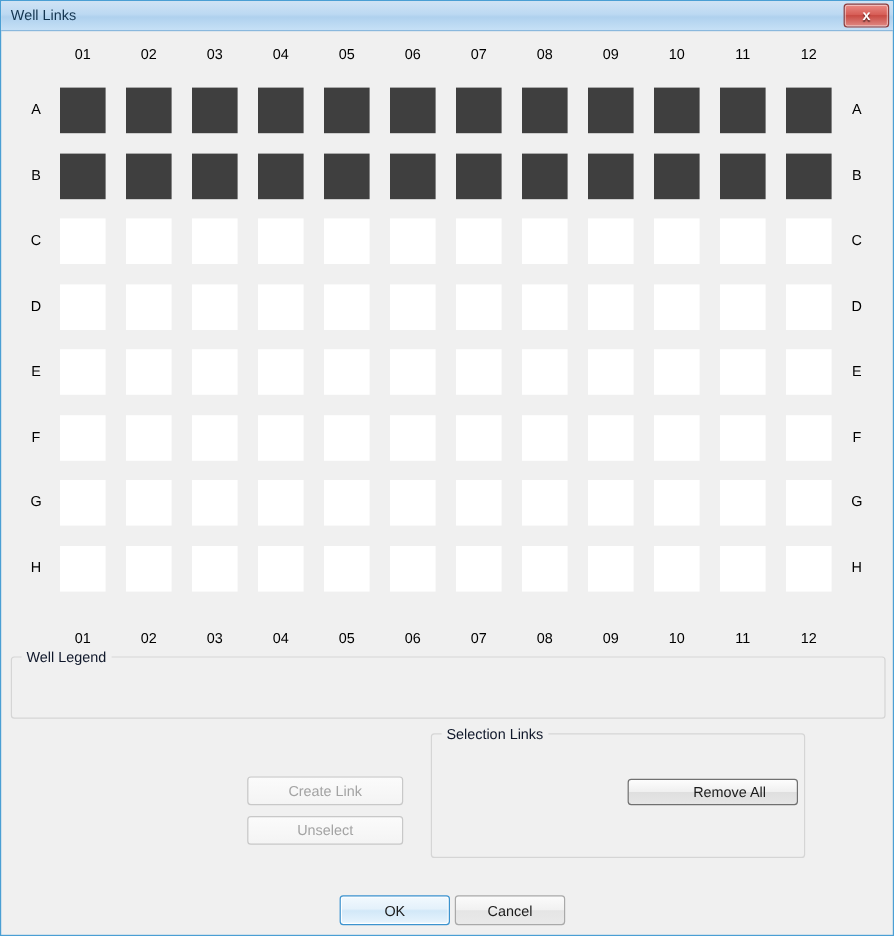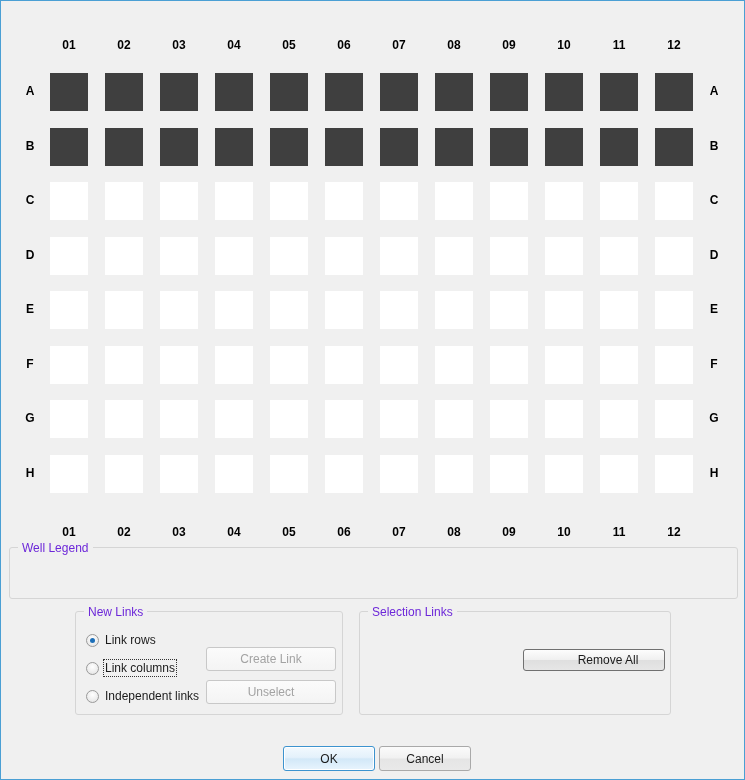--- a/index.html
+++ b/index.html
@@ -58,21 +58,21 @@
     font-weight: bold;
     color: #fff;
     text-shadow: 0 1px 1px rgba(0,0,0,.5);
     line-height: 1;
   }
 
   
   .plate {
     position: absolute;
     left: 0; top: 26px;
-    width: 613px; height: 515px; font-weight: bold;
+    width: 613px; height: 515px;
   }
   .col-label {
     position: absolute;
     width: 40px;
     text-align: center;
     font-size: 12px;
     color: #000;
   }
   .row-label {
     position: absolute;
@@ -95,21 +95,21 @@
     box-sizing: border-box;
     border: 1px solid #d5d5d5;
     border-radius: 3px;
   }
   .groupbox > .gb-title {
     position: absolute;
     top: -7px; left: 8px;
     padding: 0 4px;
     background: #f0f0f0;
     font-size: 12px;
-    color: #6d28d9;
+    color: #0f172a;
   }
 
   #legend-box { left: 8px; top: 546px; width: 729px; height: 52px; }
   .legend-row {
     position: absolute;
     left: 0; top: 21px;
     width: 100%;
     display: flex;
     justify-content: center;
     align-items: center;
@@ -272,20 +272,26 @@
         #8d8d8d 0 1px, transparent 1px 3px,
         #8d8d8d 3px 4px, transparent 4px 6px,
         #8d8d8d 6px 7px);
   }
 </style>
 </head>
 <body>
 
 <div class="window">
 
+  <div class="titlebar">
+    <span class="title-text">Well Links</span>
+    <div class="close-btn">
+      <span class="close-glyph">x</span>
+    </div>
+  </div>
 
   <div class="plate" id="plate">
       <div class="col-label" style="left: 48px; top: 11px;">01</div>
       <div class="col-label" style="left: 48px; top: 498px;">01</div>
       <div class="col-label" style="left: 103px; top: 11px;">02</div>
       <div class="col-label" style="left: 103px; top: 498px;">02</div>
       <div class="col-label" style="left: 158px; top: 11px;">03</div>
       <div class="col-label" style="left: 158px; top: 498px;">03</div>
       <div class="col-label" style="left: 213px; top: 11px;">04</div>
       <div class="col-label" style="left: 213px; top: 498px;">04</div>
@@ -416,37 +422,20 @@
       <div class="well unlinked" style="left: 489px; top: 427.5px;"></div>
       <div class="well unlinked" style="left: 544px; top: 427.5px;"></div>
       <div class="well unlinked" style="left: 599px; top: 427.5px;"></div>
       <div class="well unlinked" style="left: 654px; top: 427.5px;"></div>
     </div>
 
   <div class="groupbox" id="legend-box">
     <span class="gb-title">Well Legend</span>
   </div>
 
-  <div class="groupbox" id="newlinks-box">
-    <span class="gb-title">New Links</span>
-    <div id="radio-host">
-        <div class="radio-row checked" style="top: 20px;">
-          <span class="radio-mark"></span>
-          <span class="radio-label">Link rows</span>
-        </div>
-        <div class="radio-row focused" style="top: 48px;">
-          <span class="radio-mark"></span>
-          <span class="radio-label">Link columns</span>
-        </div>
-        <div class="radio-row" style="top: 76px;">
-          <span class="radio-mark"></span>
-          <span class="radio-label">Independent links</span>
-        </div>
-      </div>
-  </div>
 
   <div class="btn disabled" id="create-link-btn">Create Link</div>
   <div class="btn disabled" id="unselect-btn">Unselect</div>
 
   <div class="groupbox" id="existing-box">
     <span class="gb-title">Selection Links</span>
   </div>
 
 
   <div class="btn strong" id="remove-all-btn">Remove All</div>

